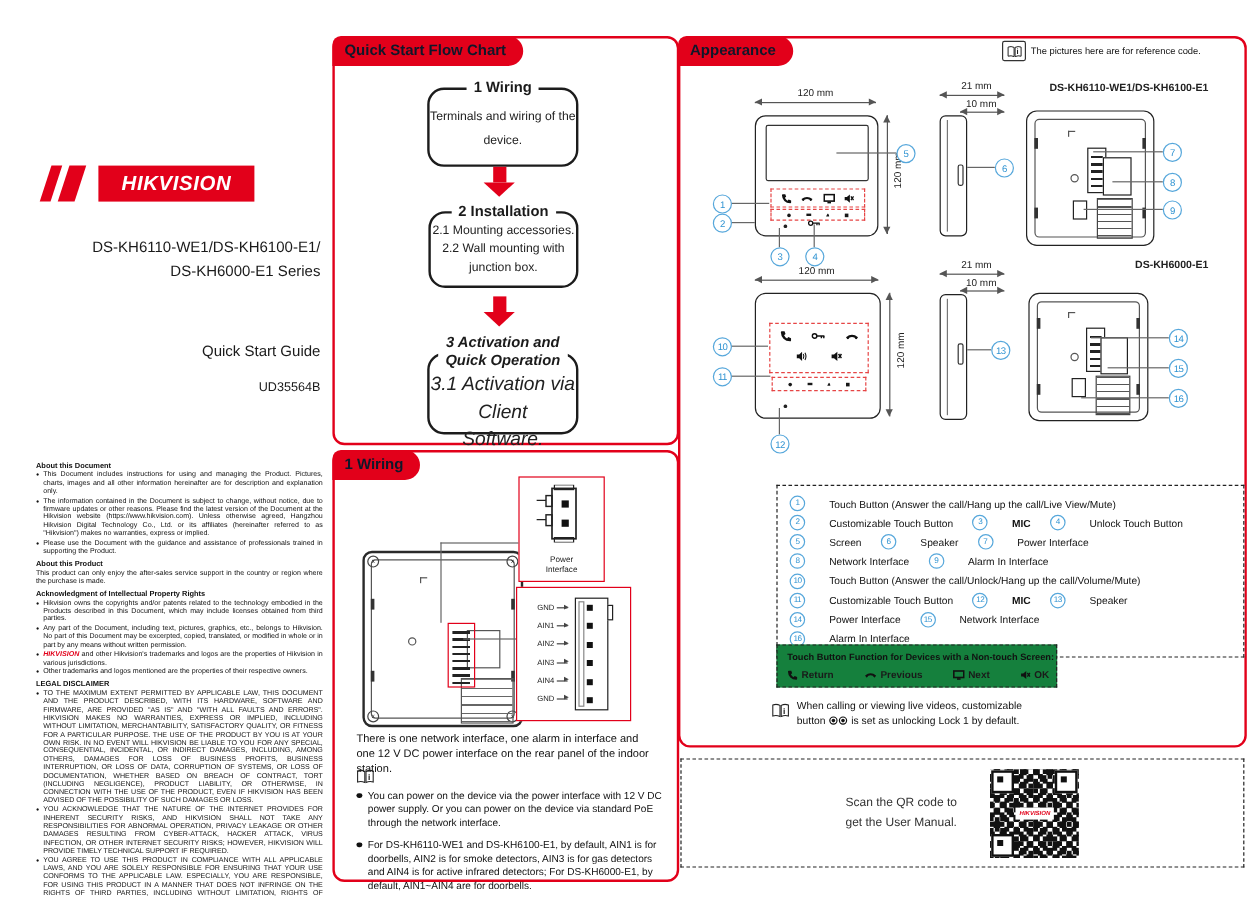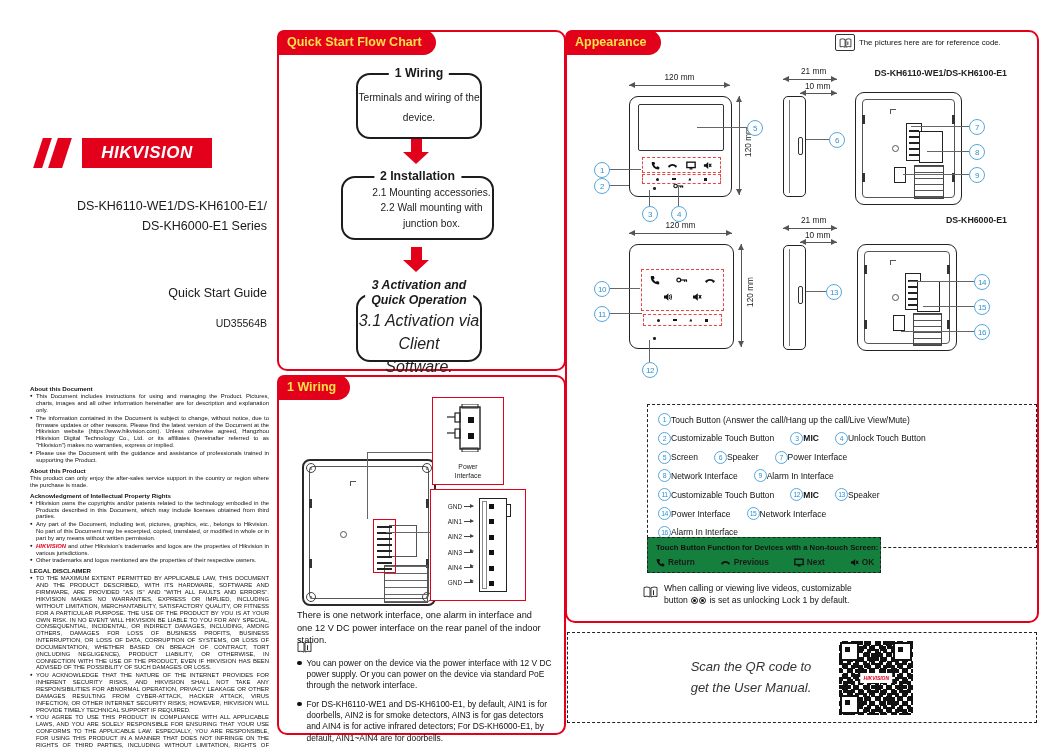--- a/index.html
+++ b/index.html
@@ -7,21 +7,21 @@
     --blue:#56a7db;
     --ink:#1a1a1a;
     --ln:#666;
   }
   html,body{margin:0;padding:0;background:#fff;}
   body{font-family:"Liberation Sans","DejaVu Sans",sans-serif;color:var(--ink);}
   #page{position:relative;width:1049px;height:748px;background:#fff;overflow:hidden;}
 
   .abs{position:absolute;}
   .panel{position:absolute;border:2px solid var(--red);border-radius:10px;background:#fff;}
-  .banner{position:absolute;top:-2px;left:-2px;background:var(--red);color:#fde047;font-weight:bold;
+  .banner{position:absolute;top:-2px;left:-2px;background:var(--red);color:#0f172a;font-weight:bold;
           font-size:12.5px;line-height:1;padding:6px 14px 6px 10px;border-radius:8px 14px 14px 0;white-space:nowrap;}
 
   
   .fbox{position:absolute;border:2px solid #1c1c1c;border-radius:14px;background:#fff;}
   .fbox-title{position:absolute;top:-9px;left:50%;transform:translateX(-50%);background:#fff;
               padding:0 6px;font-weight:bold;font-size:12.3px;white-space:nowrap;text-align:center;line-height:1.2;}
   .fbox-title.two{top:-18px;}
   .fbox-body{text-align:center;font-size:10.2px;color:#222;}
   .arr{position:absolute;width:26px;}
   .arr .shaft{width:11px;height:13px;background:var(--red);margin:0 auto;}
@@ -62,21 +62,21 @@
   .rear .rmark{position:absolute;width:5px;height:4px;border-left:1px solid #555;border-top:1px solid #555;}
   .rear .screwhole{position:absolute;width:5px;height:5px;border:1px solid #555;border-radius:50%;}
   .rear .pinconn{position:absolute;border:1.3px solid #222;background:repeating-linear-gradient(180deg,#222 0 2px,transparent 2px 6px);background-clip:content-box;padding:2px;}
   .rear .netblock{position:absolute;border:1.3px solid #222;background:#fff;}
   .rear .ridges{position:absolute;border:1px solid #444;background:repeating-linear-gradient(180deg,#555 0 1px,transparent 1px 6px);}
   .rear .aport{position:absolute;border:1.3px solid #222;background:#fff;}
 
   
   .legend{position:absolute;border:1.6px dashed #222;background:#fff;padding:8px 10px;display:flex;flex-direction:column;justify-content:space-between;}
   .lrow{display:flex;align-items:center;gap:16px;font-size:8.5px;color:#111;}
-  .litem{display:flex;align-items:center;gap:0;white-space:nowrap;}
+  .litem{display:flex;align-items:center;gap:20px;white-space:nowrap;}
   .lcirc{width:11px;height:11px;flex:0 0 11px;border:1px solid var(--blue);border-radius:50%;color:#2f93d2;
          font-size:6.8px;display:inline-flex;align-items:center;justify-content:center;letter-spacing:-.5px;}
 
   
   .tfbox{position:absolute;border:1.4px dashed #222;padding:5px 8px;background:#15803d;font-weight:bold;}
   .tfhead{font-size:7.7px;color:#111;white-space:nowrap;}
   .tfrow{display:flex;align-items:center;gap:25px;margin-top:5px;font-size:8.3px;}
   .tfit{display:flex;align-items:center;gap:3px;}
 
   .notebook-box{display:inline-flex;align-items:center;justify-content:center;border:1px solid #333;border-radius:2px;background:#fff;}
@@ -168,21 +168,21 @@
         <div>Terminals and wiring of the</div>
         <div>device.</div>
       </div>
     </div>
 
     <div class="arr" style="left:124px;top:107px;">
       <div class="shaft"></div>
         <div class="head"></div>
     </div>
 
-    <div class="fbox" style="left:62px;top:144px;width:121px;height:60px;padding-left:28px;">
+    <div class="fbox" style="left:78px;top:144px;width:121px;height:60px;">
       <div class="fbox-title">2  Installation</div>
       <div class="fbox-body" style="margin-top:7px;line-height:1.5;">
         <div>2.1 Mounting accessories.</div>
         <div>2.2 Wall mounting with</div>
         <div>junction box.</div>
       </div>
     </div>
 
     <div class="arr" style="left:124px;top:215px;">
       <div class="shaft"></div>
@@ -545,20 +545,26 @@
             <span class="lcirc">8</span>
             <span>Network Interface</span>
           </span>
         <span class="litem">
             <span class="lcirc">9</span>
             <span>Alarm In Interface</span>
           </span>
       </div>
       <div class="lrow">
         <span class="litem">
+            <span class="lcirc">10</span>
+            <span>Touch Button (Answer the call/Unlock/Hang up the call/Volume/Mute)</span>
+          </span>
+      </div>
+      <div class="lrow">
+        <span class="litem">
             <span class="lcirc">11</span>
             <span>Customizable Touch Button</span>
           </span>
         <span class="litem">
             <span class="lcirc">12</span>
             <span style="font-weight:bold;">MIC</span>
           </span>
         <span class="litem">
             <span class="lcirc">13</span>
             <span>Speaker</span>
@@ -639,21 +645,21 @@
               <span class="ccirc"></span>
               <span class="ccirc"></span>
             </span>
           <span>is set as unlocking Lock 1 by default.</span>
         </span>
       </span>
     </div>
   </div>
 
   <div class="abs" style="left:567px;top:632px;width:468px;height:89px;border:1.5px dashed #222;display:flex;align-items:center;justify-content:center;gap:28px;background:#fff;">
-    <div style="font-size:13px;line-height:1.55;color:#333;font-style:italic;">
+    <div style="font-size:10px;line-height:1.55;color:#333;">
       <div>Scan the QR code to</div>
       <div>get the User Manual.</div>
     </div>
     <div class="qrcode">
       <div class="fp7" style="left:1px;top:1px;"></div>
       <div class="fp7" style="right:1px;top:1px;"></div>
       <div class="fp7" style="left:1px;bottom:1px;"></div>
       <div class="qrbadge">HIKVISION</div>
     </div>
   </div>

